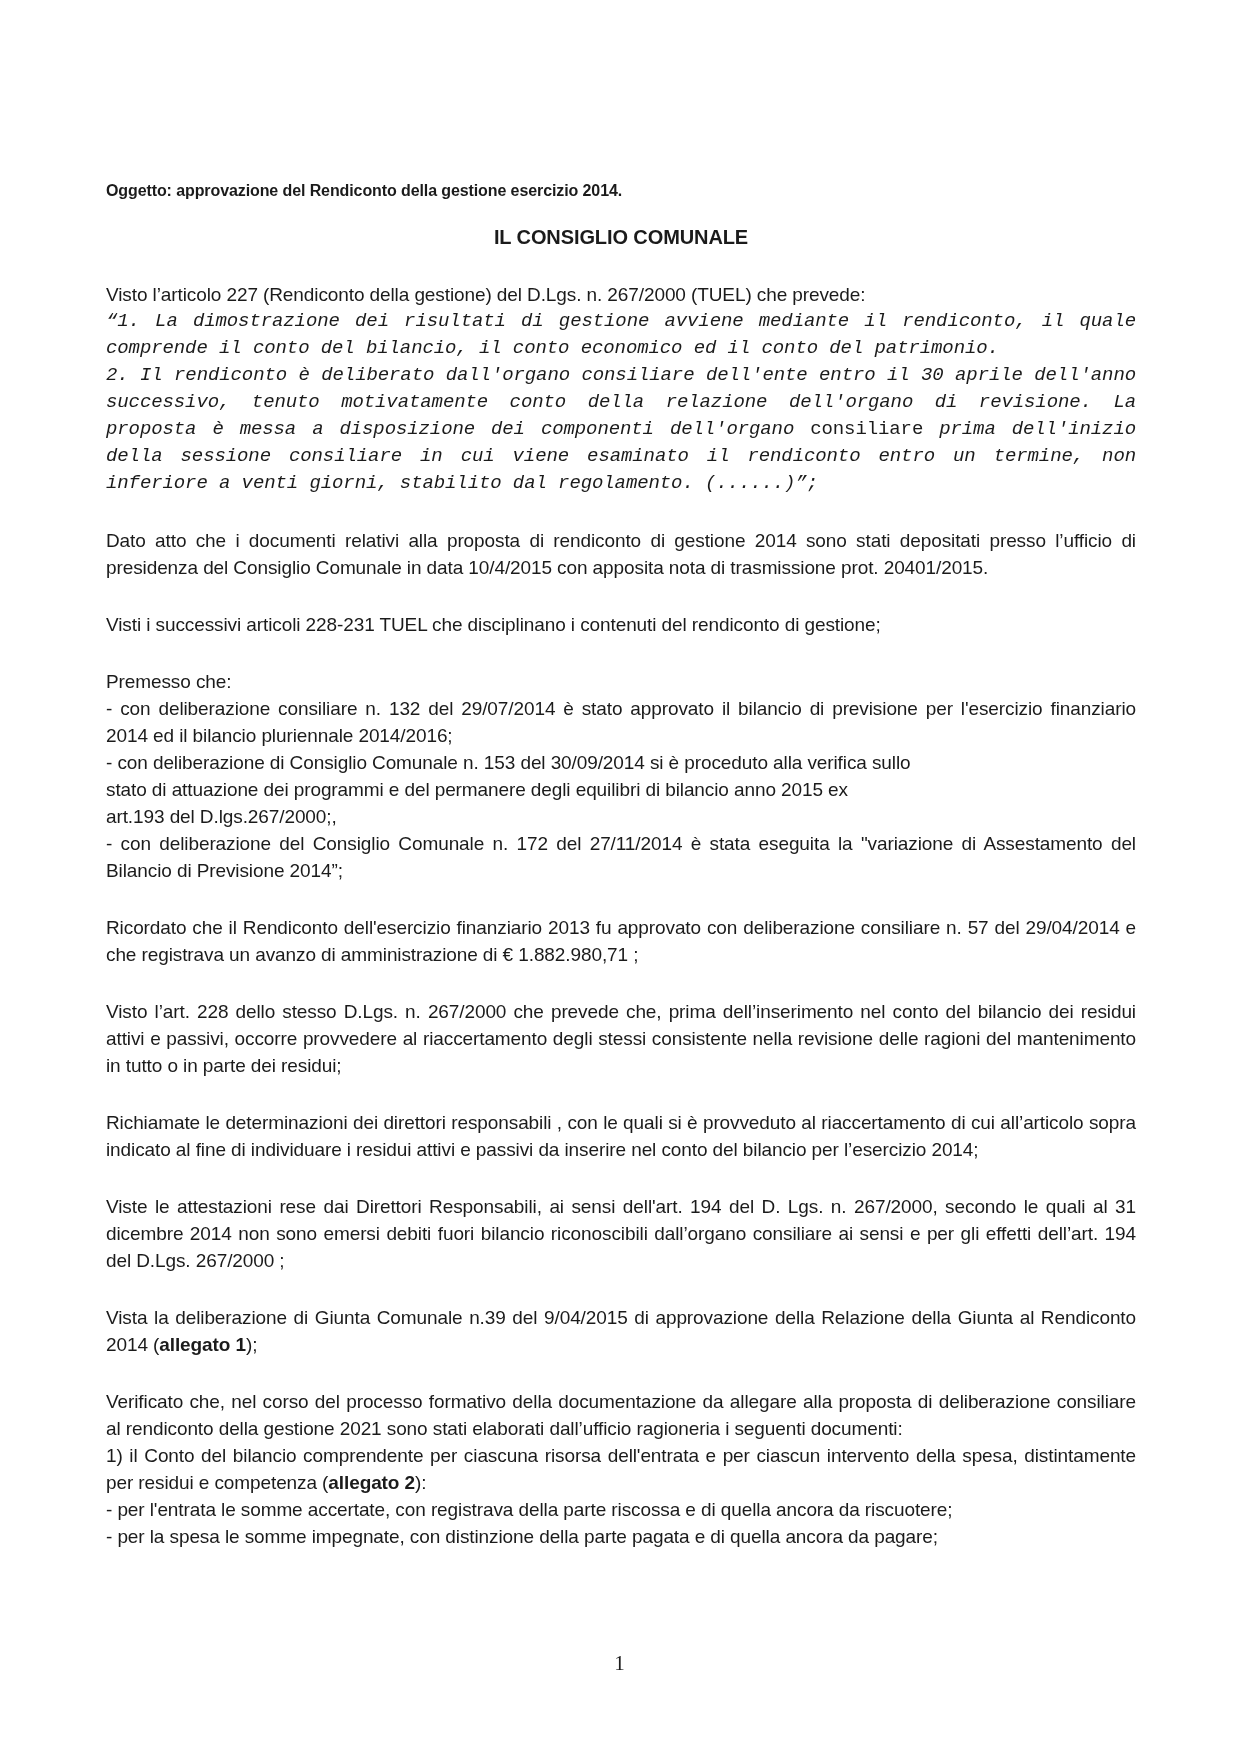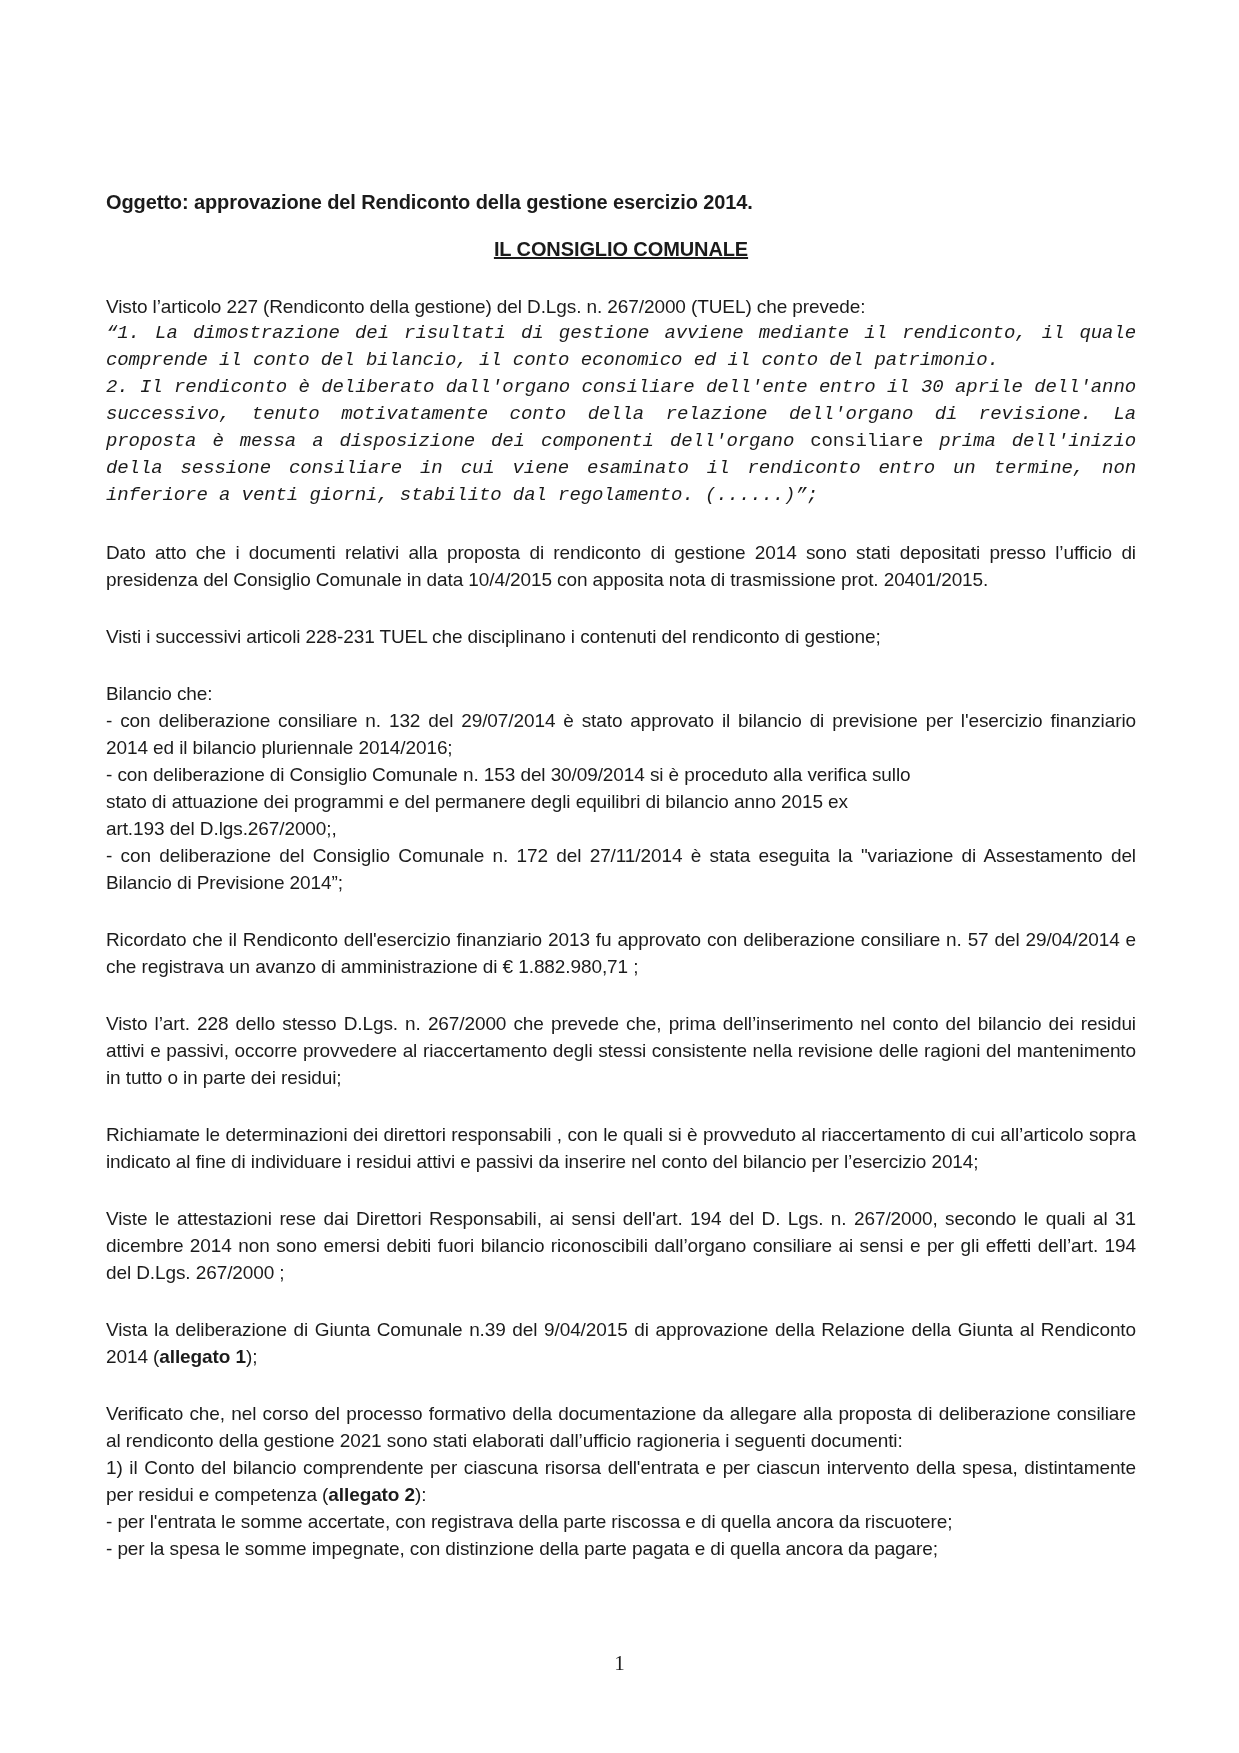--- a/index.html
+++ b/index.html
@@ -15,30 +15,29 @@
     letter-spacing: -0.1px;
     overflow: hidden;
   }
   .content {
     position: absolute;
     left: 106px;
     top: 177px;
     width: 1030px;
   }
   .doc-title {
-    margin: 12px 0 20px 0;
-    font-size: 20px;
+    margin: 0 0 20px 0;
+    font-size: 16px;
     font-weight: bold;
   }
   .doc-heading {
     margin: 0 0 30px 0;
     font-size: 20px;
     font-weight: bold;
     text-align: center;
-    text-decoration: underline;
   }
   .block {
     margin: 0 0 30px 0;
     text-align: justify;
   }
   .block:last-child { margin-bottom: 0; }
   .ln { margin: 0; }
   .it { font-style: italic; font-family: Liberation Mono, monospace; }
   .rm { font-style: normal; }
   .bold { font-weight: bold; }
@@ -72,21 +71,21 @@
 
     <div class="block">
       <div class="ln">Dato atto  che i documenti relativi alla proposta di rendiconto di gestione 2014 sono stati depositati presso l’ufficio di presidenza del Consiglio Comunale in data 10/4/2015 con apposita nota di trasmissione prot. 20401/2015.</div>
     </div>
 
     <div class="block">
       <div class="ln">Visti i successivi articoli 228-231 TUEL che disciplinano i contenuti del rendiconto di gestione;</div>
     </div>
 
     <div class="block">
-      <div class="ln">Bilancio che:</div>
+      <div class="ln">Premesso che:</div>
       <div class="ln">- con deliberazione consiliare n. 132 del 29/07/2014   è stato approvato il bilancio di previsione per l'esercizio finanziario 2014 ed il bilancio pluriennale 2014/2016;</div>
       <div class="ln">- con deliberazione di Consiglio Comunale n. 153 del 30/09/2014 si è proceduto alla verifica sullo</div>
       <div class="ln">stato di attuazione dei programmi e del permanere degli equilibri di bilancio anno 2015 ex</div>
       <div class="ln">art.193 del D.lgs.267/2000;,</div>
       <div class="ln">- con deliberazione del Consiglio Comunale n. 172 del 27/11/2014 è stata eseguita la "variazione di Assestamento del Bilancio di Previsione 2014”;</div>
     </div>
 
     <div class="block">
       <div class="ln">Ricordato che il Rendiconto dell'esercizio finanziario 2013 fu approvato con deliberazione consiliare n. 57 del 29/04/2014 e che registrava un avanzo di amministrazione di € 1.882.980,71 ;</div>
     </div>

